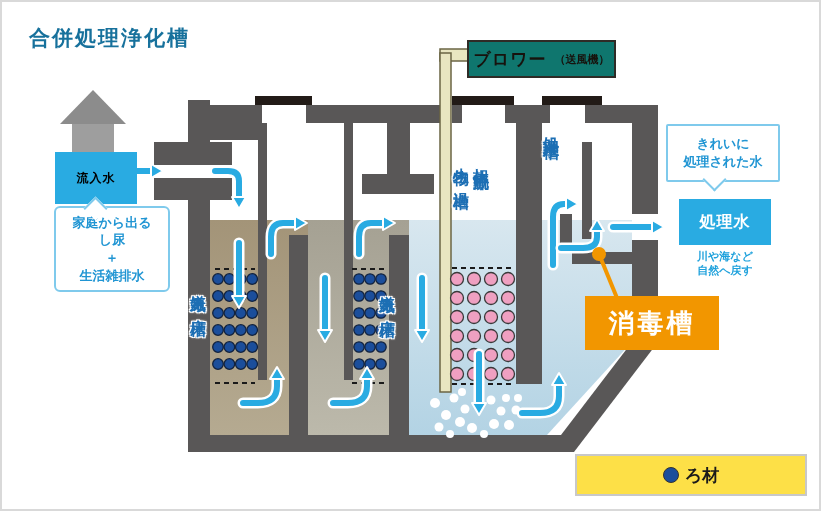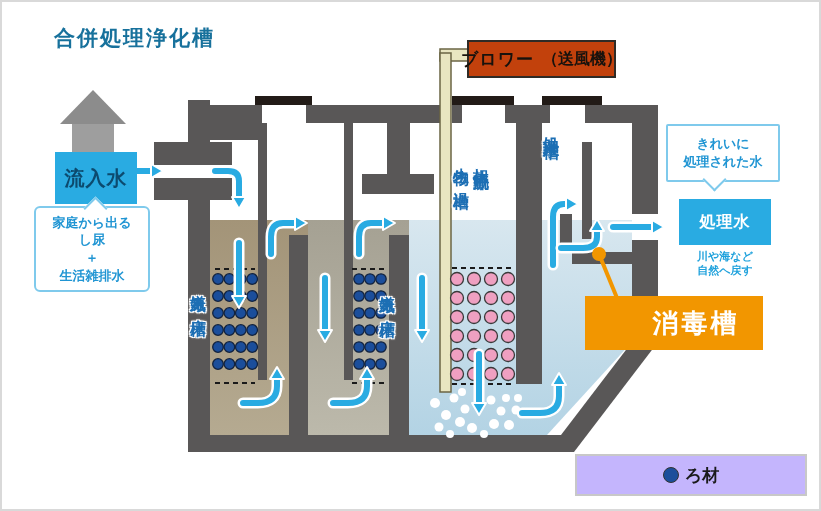--- a/index.html
+++ b/index.html
@@ -3,36 +3,36 @@
 <meta charset="utf-8">
 <style>
   html,body{margin:0;padding:0;background:#fff;}
   #stage{
     position:relative;width:821px;height:511px;background:#ffffff;
     border:2px solid #d9d9d9;box-sizing:border-box;overflow:hidden;
     font-family:"Liberation Sans","DejaVu Sans",sans-serif;
   }
   .abs{position:absolute;}
   #title{
-    left:27px;top:22px;font-size:21px;font-weight:bold;color:#17719c;letter-spacing:2px;margin-left:25px;
+    left:27px;top:22px;font-size:21px;font-weight:bold;color:#17719c;letter-spacing:2px;
   }
   
   #blower-box{
-    left:465px;top:38px;width:145px;height:34px;background:#c2410c;border:2px solid #2f2b26;
+    left:465px;top:38px;width:145px;height:34px;background:#0f766e;border:2px solid #2f2b26;
     display:flex;align-items:center;justify-content:center;color:#17120d;white-space:nowrap;
   }
   #blower-box .main{font-size:17px;font-weight:bold;letter-spacing:1px;}
-  #blower-box .sub{font-size:16px;font-weight:bold;margin-left:8px;}
+  #blower-box .sub{font-size:11px;font-weight:bold;margin-left:8px;}
   
   #inflow-box{
-    left:53px;top:150px;width:82px;height:52px;background:#29abe2;color:#0c4a6e;
-    display:flex;align-items:center;justify-content:center;font-size:20px;font-weight:bold;letter-spacing:1px;
+    left:53px;top:150px;width:82px;height:52px;background:#29abe2;color:#000000;
+    display:flex;align-items:center;justify-content:center;font-size:12px;font-weight:bold;letter-spacing:1px;
   }
   #source-box{
-    left:32px;top:204px;width:112px;height:82px;border:2px solid #7fcaec;border-radius:6px;
+    left:52px;top:204px;width:112px;height:82px;border:2px solid #7fcaec;border-radius:6px;
     background:#fff;color:#2095d3;font-size:13px;font-weight:bold;line-height:1.35;
     display:flex;align-items:center;justify-content:center;text-align:center;white-space:pre-line;
   }
   .pointer-up{
     width:15px;height:15px;background:#fff;border-left:2px solid #7fcaec;border-top:2px solid #7fcaec;
     transform:rotate(45deg);left:85px;top:198px;z-index:3;
   }
   .pointer-down{
     width:15px;height:15px;background:#fff;border-right:2px solid #7fcaec;border-bottom:2px solid #7fcaec;
     transform:rotate(45deg);left:704px;top:169px;z-index:3;
@@ -47,36 +47,36 @@
     left:677px;top:197px;width:92px;height:46px;background:#29abe2;color:#fff;
     display:flex;align-items:center;justify-content:center;font-size:16px;font-weight:bold;letter-spacing:1px;
   }
   #return-note{
     left:668px;top:247px;width:110px;text-align:center;color:#1ea1dc;font-size:11px;
     font-weight:bold;line-height:1.3;white-space:pre-line;
   }
   #disinfect-box{
     left:583px;top:294px;width:134px;height:54px;background:#f29600;color:#fff;
     display:flex;align-items:center;justify-content:center;font-size:26px;font-weight:bold;
-    letter-spacing:3px;z-index:4;padding-left:44px;
+    letter-spacing:3px;z-index:4;
   }
   
   .vlabel{
     writing-mode:vertical-rl;text-orientation:upright;color:#1d6fb4;font-weight:bold;
     font-size:16px;letter-spacing:2px;z-index:2;
     text-shadow:-1px -1px 0 #fff,1px -1px 0 #fff,-1px 1px 0 #fff,1px 1px 0 #fff,0 0 3px #fff,0 0 3px #fff;
   }
   .vlabel span{display:block;}
   #label-anaerobic1{left:185px;top:280px;}
   #label-anaerobic2{left:374px;top:281px;}
   #label-carrier{left:449px;top:153px;line-height:1.25;}
   #label-treated{left:538px;top:123px;}
   
   #legend{
-    left:573px;top:452px;width:228px;height:38px;background:#c4b5fd;border:2px solid #c8c8c8;
+    left:573px;top:452px;width:228px;height:38px;background:#fde047;border:2px solid #c8c8c8;
     display:flex;align-items:center;justify-content:center;gap:14px;color:#1a1a1a;
     font-size:17px;font-weight:bold;z-index:4;
   }
   .legend-item{display:flex;align-items:center;gap:6px;}
   .legend-dot{width:14px;height:14px;border-radius:50%;border:1.5px solid #333;}
   svg{position:absolute;left:0;top:0;}
   .ac{stroke:#fff;stroke-width:11;fill:none;stroke-linecap:round;}
   .am{stroke:#29abe2;stroke-width:6;fill:none;stroke-linecap:round;}
   .ah{fill:#29abe2;stroke:#fff;stroke-width:2;stroke-linejoin:round;}
   .dark{fill:#595757;}

